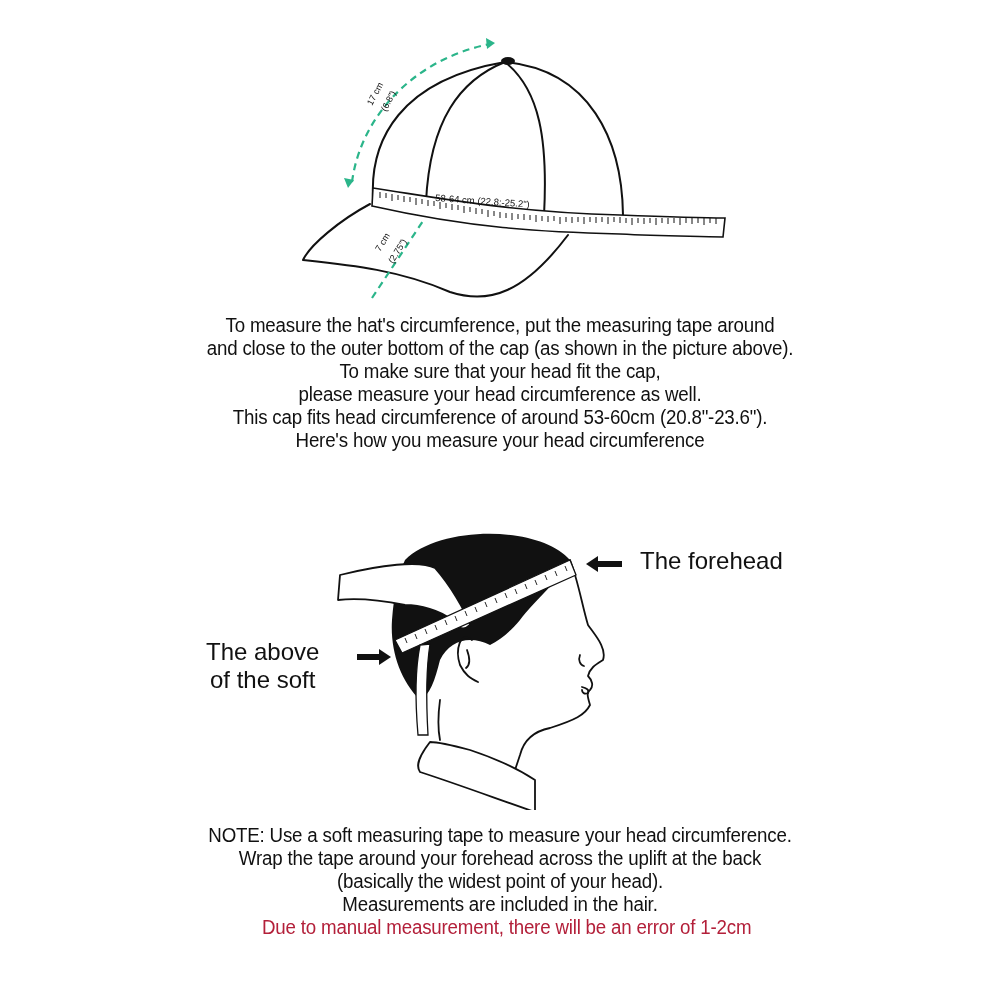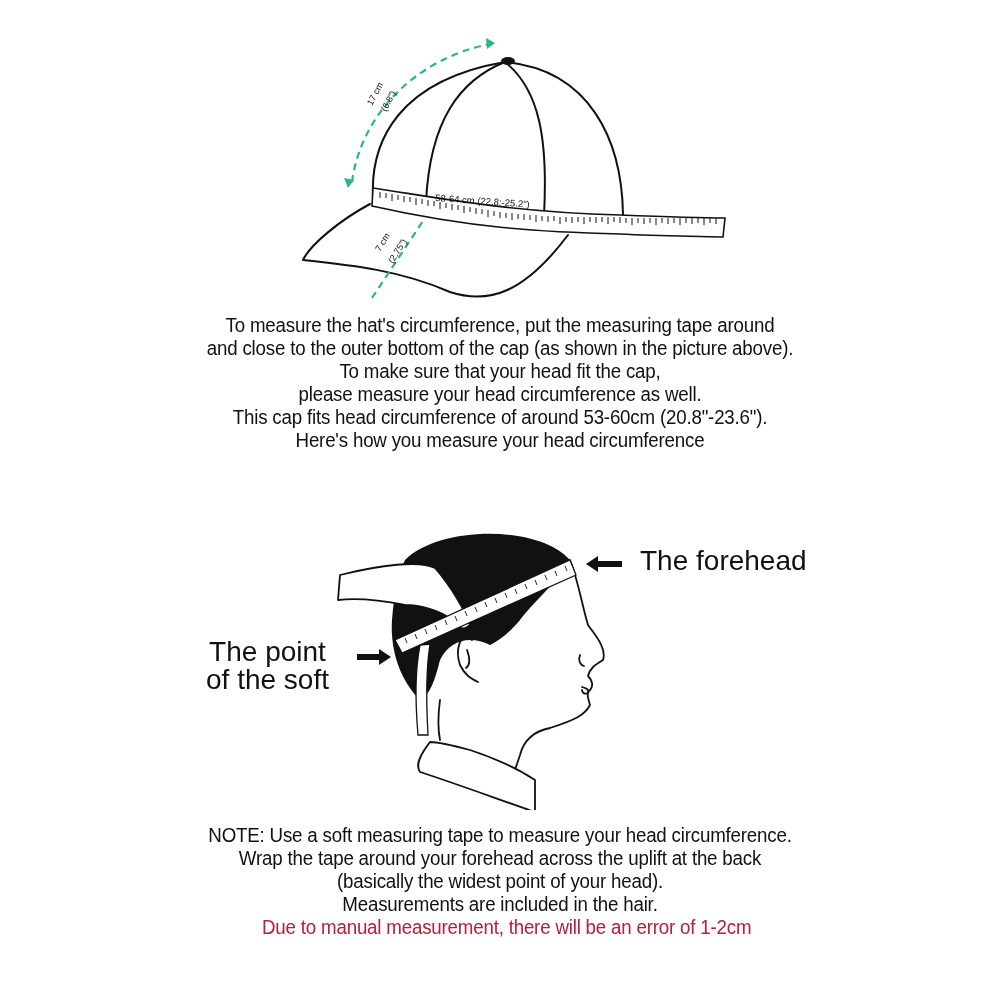--- a/index.html
+++ b/index.html
@@ -5,21 +5,21 @@
     html, body { margin:0; padding:0; background:#ffffff; }
     body { width:1000px; height:1000px; position:relative; overflow:hidden; font-family:"Liberation Sans", sans-serif; color:#111; }
     .fig { position:absolute; }
     .cap-fig { left:290px; top:30px; width:450px; height:280px; }
     .head-fig { left:320px; top:520px; width:300px; height:290px; }
     .text-block { position:absolute; left:0; width:1000px; text-align:center; font-family:"Liberation Sans", sans-serif; }
     .instructions { top:314px; font-size:19.5px; line-height:23px; letter-spacing:-0.2px; transform:scaleX(0.96); transform-origin:center; }
     .note { top:824px; font-size:19.5px; line-height:23px; letter-spacing:-0.2px; transform:scaleX(0.96); transform-origin:center; }
     .note .warn { color:#b3203a; padding-left:14px; }
     .line { display:block; white-space:nowrap; }
-    .label { position:absolute; font-size:28px; line-height:28px; color:#111; white-space:nowrap; }
+    .label { position:absolute; font-size:24px; line-height:28px; color:#111; white-space:nowrap; }
     .forehead-label { left:640px; top:547px; }
     .uplift-label { left:206px; top:638px; text-align:center; }
     .arrow { position:absolute; }
   </style>
 </head>
 <body>
 
 <div class="fig cap-fig">
   <svg width="450" height="280" viewBox="0 0 450 280">
     <g fill="none" stroke="#111" stroke-width="2" stroke-linecap="round" stroke-linejoin="round">
@@ -95,21 +95,21 @@
     </g>
   </svg>
 </div>
 
 <svg class="arrow" style="left:586px; top:556px;" width="36" height="16" viewBox="0 0 36 16">
   <polygon points="0,8 12,0 12,5 36,5 36,11 12,11 12,16" fill="#111"></polygon>
 </svg>
 <div class="label forehead-label">The forehead</div>
 
 <div class="label uplift-label">
-  <span class="line">The point</span>
+  <span class="line">The above</span>
   <span class="line">of the soft</span>
 </div>
 <svg class="arrow" style="left:357px; top:649px;" width="34" height="16" viewBox="0 0 34 16">
   <polygon points="34,8 22,0 22,5 0,5 0,11 22,11 22,16" fill="#111"></polygon>
 </svg>
 
 <div class="text-block note">
   <span class="line">NOTE: Use a soft measuring tape to measure your head circumference.</span>
   <span class="line">Wrap the tape around your forehead across the uplift at the back</span>
   <span class="line">(basically the widest point of your head).</span>

